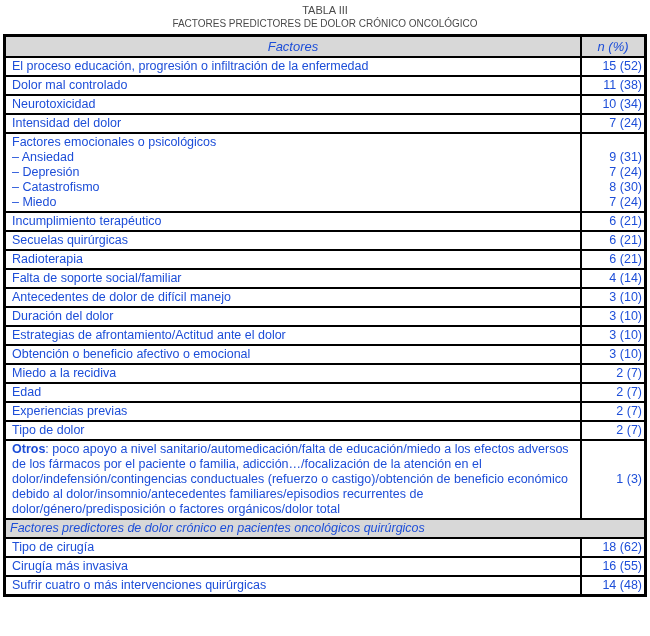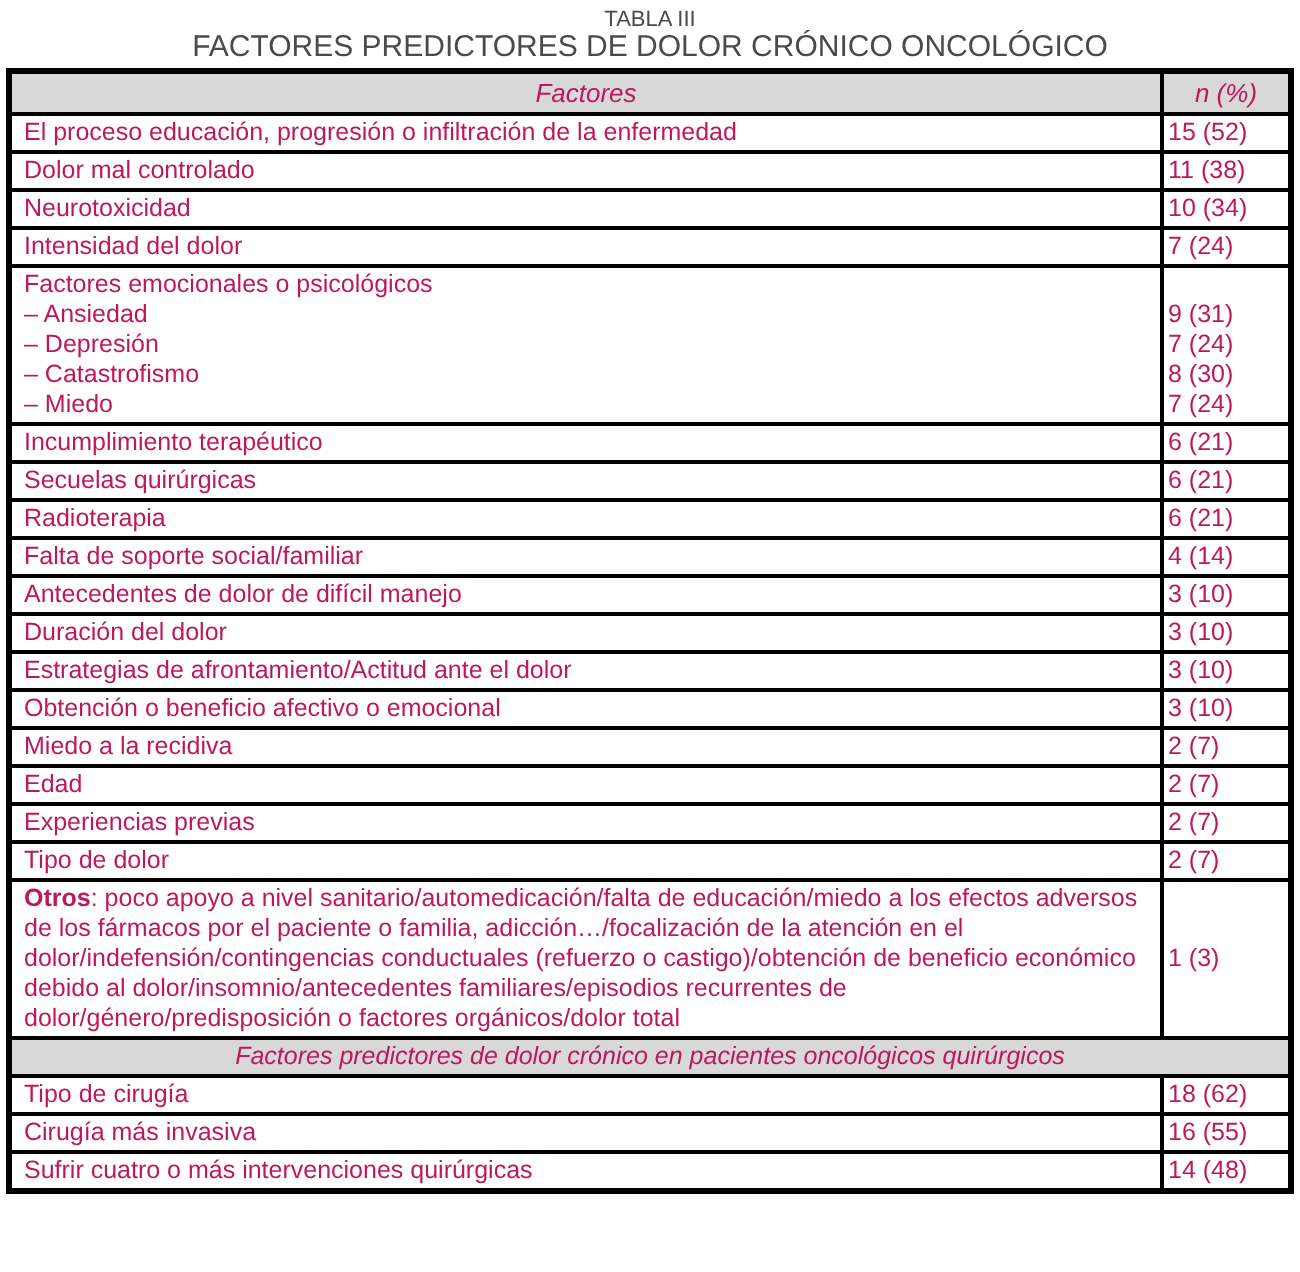--- a/index.html
+++ b/index.html
@@ -18,58 +18,57 @@
     text-align: center;
     font-weight: normal;
     color: var(--title-text, #4a4a4a);
     margin-bottom: 4px;
   }
   .title .t1 {
     font-size: 11px;
     line-height: 13px;
   }
   .title .t2 {
-    font-size: 15px;
+    font-size: 10px;
     line-height: 13px;
   }
   table.tbl {
     border-collapse: collapse;
     width: 644px;
     border: 3px solid var(--border, #000);
     table-layout: fixed;
   }
   .tbl th, .tbl td {
     border: 2px solid var(--border, #000);
-    color: #be185d;
+    color: #1d4ed8;
     font-size: 12.5px;
     line-height: 15px;
     padding: 1px 5px 1px 6px;
     text-align: left;
     vertical-align: middle;
   }
   .tbl th {
     background: var(--header-bg, #d8d8d8);
     font-style: italic;
     font-weight: normal;
     text-align: center;
     font-size: 13px;
     padding: 2px 4px;
   }
   .vcol { width: 54px; }
   td.vcell {
-    text-align: left;
+    text-align: right;
     padding: 1px 2px;
     white-space: nowrap;
     margin-top: 36px;
   }
   td.top { vertical-align: top; }
   td.section {
     background: var(--header-bg, #d8d8d8);
     font-style: italic;
-    text-align: center;
     padding: 1px 4px;
   }
   td.fcell strong { font-weight: bold; }
 </style>
 </head>
 <body>
 
 <div class="page">
   <div class="title">
     <div class="t1">TABLA III</div>

